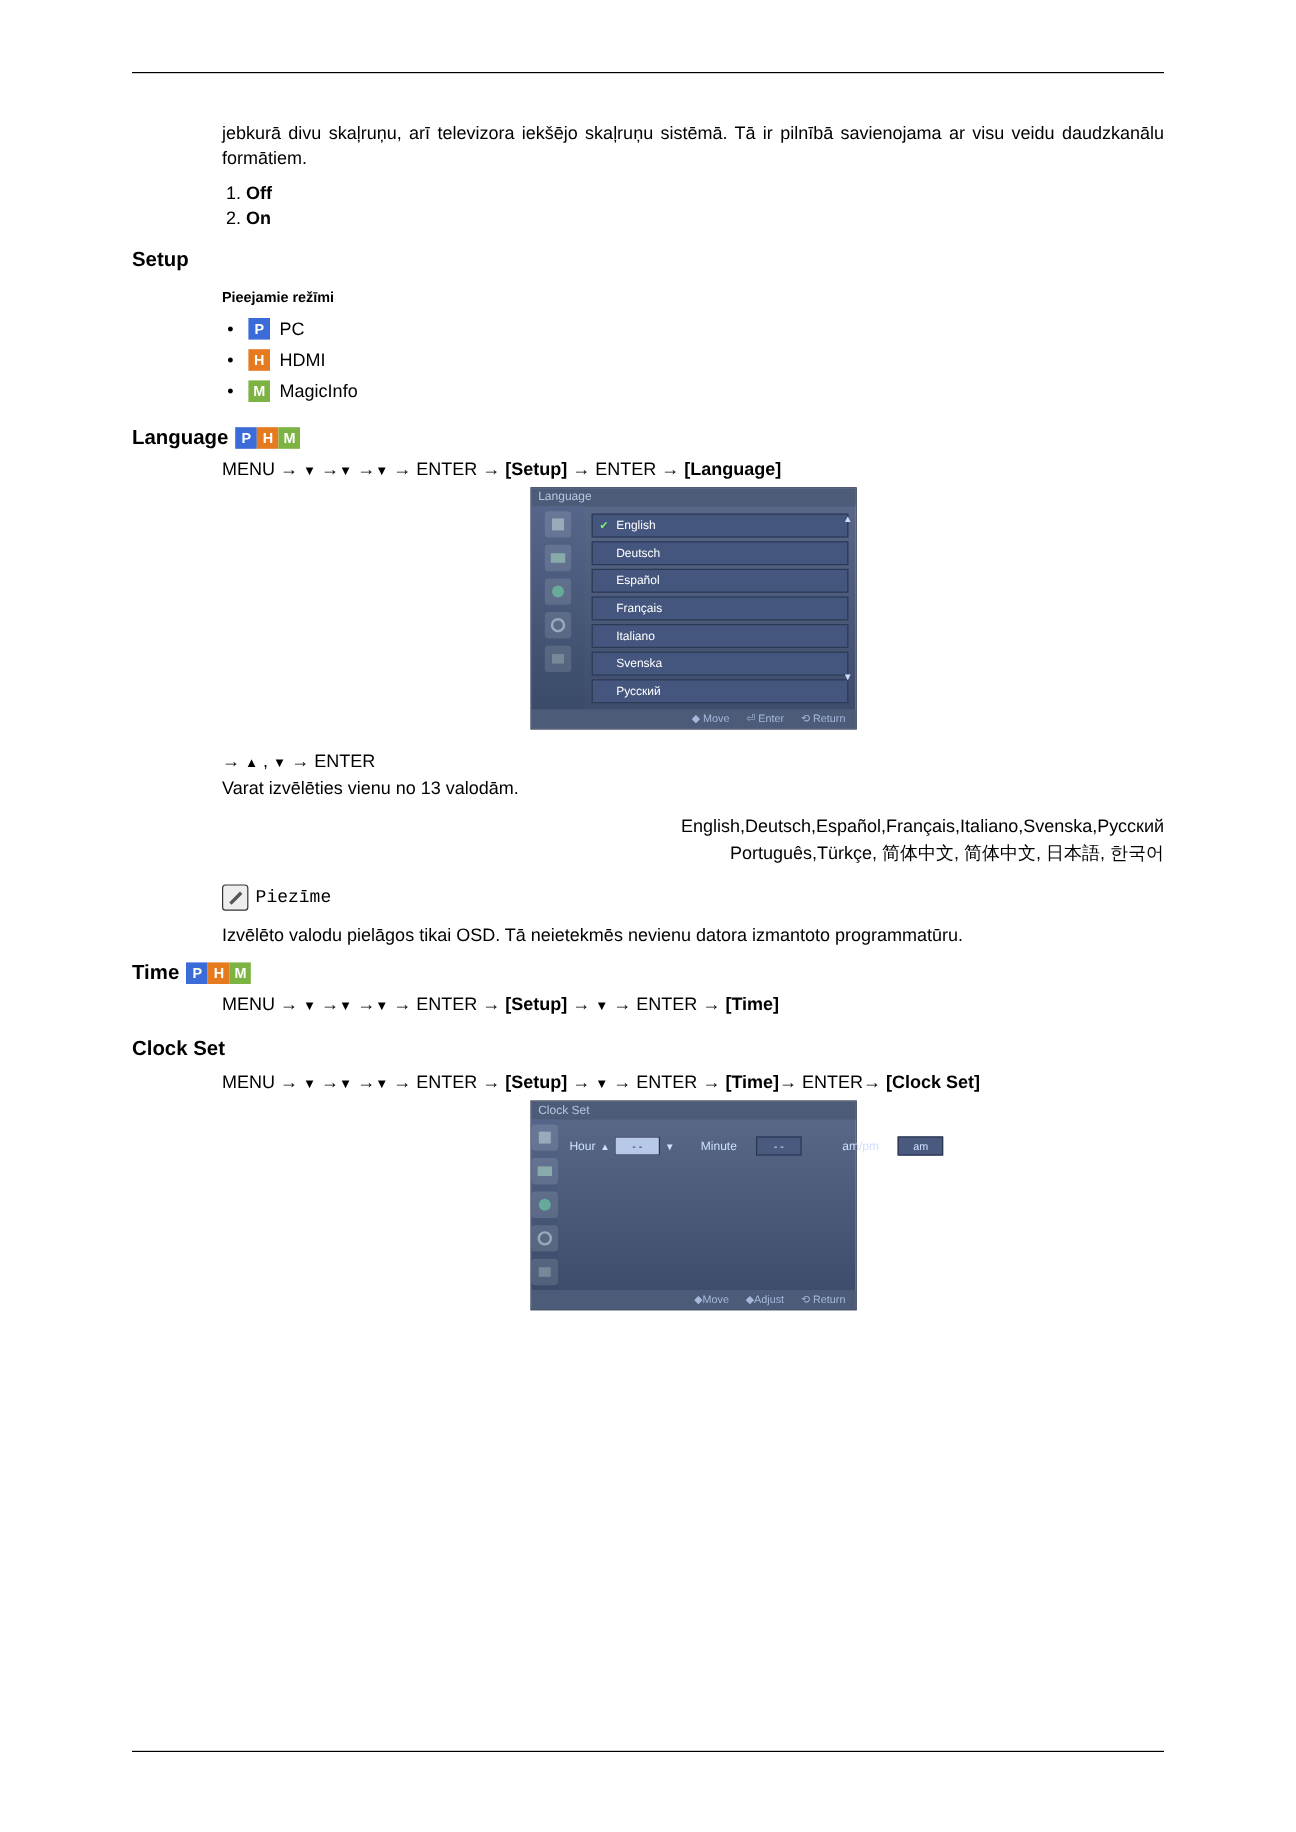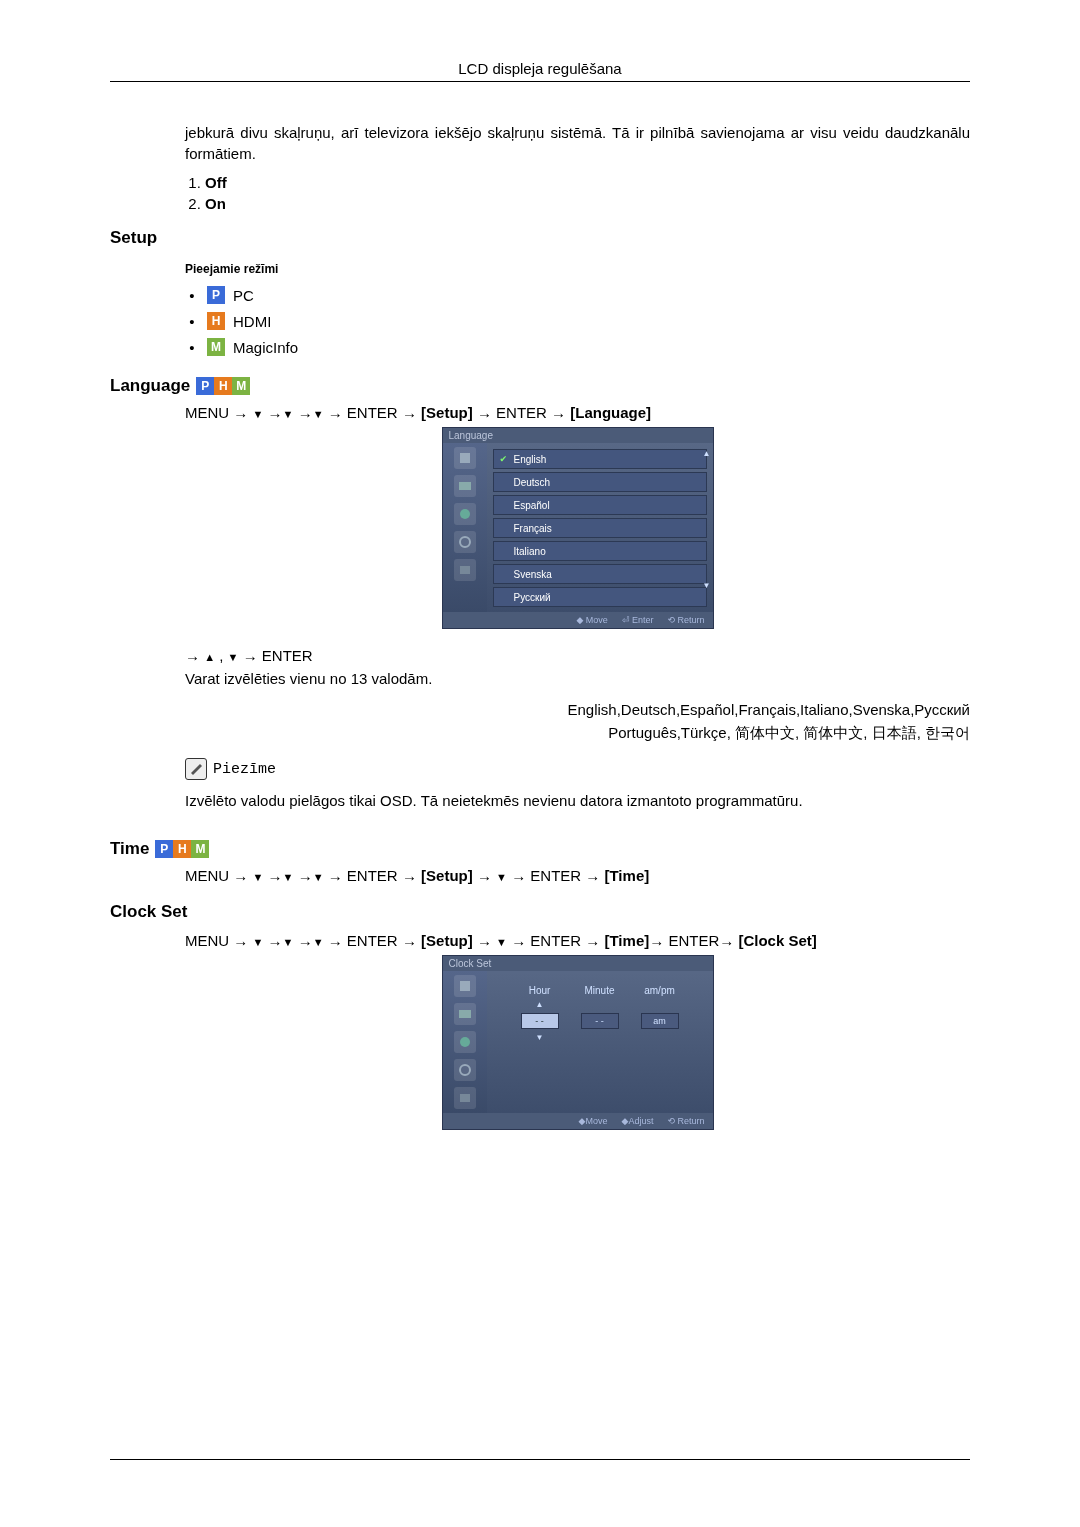--- a/index.html
+++ b/index.html
@@ -206,21 +206,21 @@
     flex: 1;
     padding: 14px 10px 6px 10px;
   }
   .clock-cols {
     display: flex;
     gap: 22px;
     justify-content: center;
   }
   .clock-col {
     display: flex;
-    flex-direction: column;
+    flex-direction: row;
     align-items: center;
     gap: 4px;
     color: #cfe0ff;
     font-size: 10px;
   }
   .clock-input {
     width: 36px;
     height: 14px;
     border: 1px solid #2a3550;
     background: #4a5a7e;
@@ -256,21 +256,20 @@
     display: flex;
     align-items: center;
     justify-content: center;
     background: #eee;
   }
 </style>
 </head>
 <body>
 
 <div class="page">
-  <div class="header-title">LCD displeja regulēšana</div>
   <hr class="hr-top">
 
   <div class="body-indent">
     <p class="para">jebkurā divu skaļruņu, arī televizora iekšējo skaļruņu sistēmā. Tā ir pilnībā savienojama ar visu veidu daudzkanālu formātiem.</p>
     <ol class="num">
       <li><b>Off</b></li>
       <li><b>On</b></li>
     </ol>
   </div>
 
@@ -406,21 +405,21 @@
       <span class="note-icon">
         <svg width="14" height="14" viewBox="0 0 14 14">
             <path d="M2 11 L11 2 L13 4 L4 13 Z" fill="#555"></path>
           </svg>
       </span>
       <span>Piezīme</span>
     </div>
     <p class="para">Izvēlēto valodu pielāgos tikai OSD. Tā neietekmēs nevienu datora izmantoto programmatūru.</p>
   </div>
 
-  <div class="time-row" style="margin-top:28px">
+  <div class="time-row" style="margin-top:11px">
     <span class="h2">Time</span>
     <span class="phm">
       <span class="icon-box icon-p">P</span>
       <span class="icon-box icon-h">H</span>
       <span class="icon-box icon-m">M</span>
     </span>
   </div>
 
   <div class="body-indent">
 

